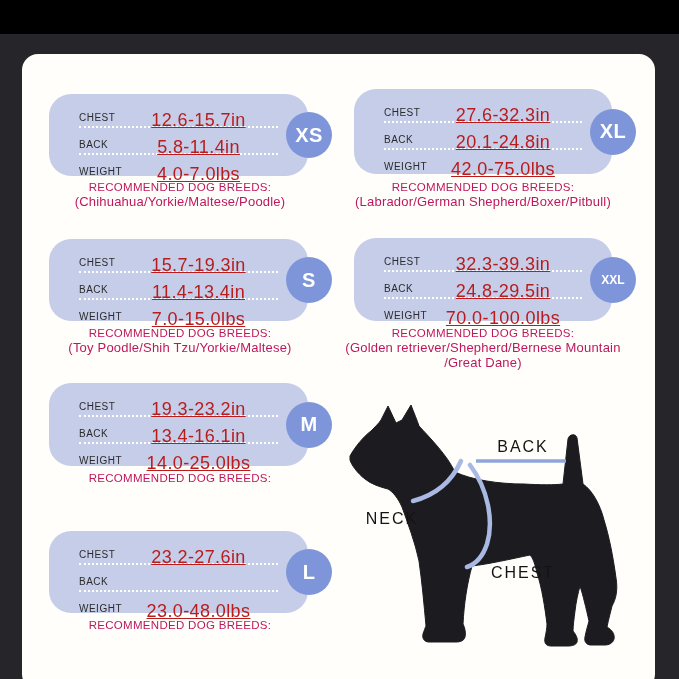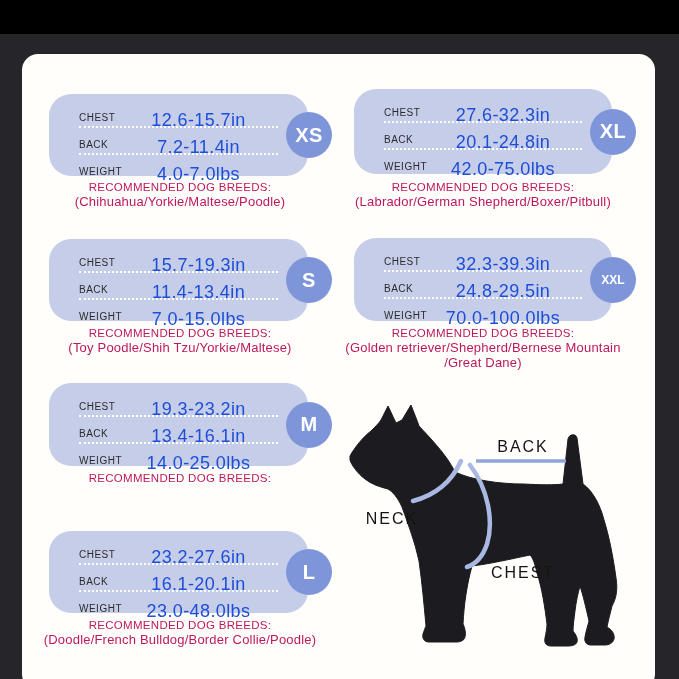--- a/index.html
+++ b/index.html
@@ -32,22 +32,22 @@
     display:flex;align-items:flex-end;height:25px;
     border-bottom:2px dotted #ffffff;
   }
   .lbl{
     width:58px;flex:0 0 58px;
     font-size:10px;letter-spacing:.5px;color:#2b2b2b;
     padding-bottom:3px;white-space:nowrap;
   }
   .val{
     flex:1;text-align:center;padding-right:18px;
-    font-size:18px;letter-spacing:.4px;color:#1d4ed8;
-    line-height:1;margin-bottom:-3px;white-space:nowrap;
+    font-size:18px;letter-spacing:.4px;color:#b91c1c;
+    line-height:1;margin-bottom:-3px;white-space:nowrap;text-decoration:underline;
   }
   .badge{
     position:absolute;right:-24px;top:50%;transform:translateY(-50%);
     width:46px;height:46px;border-radius:50%;
     background:var(--badge-background,#7e96d9);
     color:var(--badge-text,#ffffff);
     display:flex;align-items:center;justify-content:center;
     font-size:20px;font-weight:bold;letter-spacing:.5px;
   }
   .badge.small{font-size:12px;letter-spacing:0;}
@@ -81,21 +81,21 @@
 <div class="stage">
   <div class="panel">
 
     <section class="card pos-xs">
       <div class="row">
         <span class="lbl">CHEST</span>
         <span class="val">12.6-15.7in</span>
       </div>
       <div class="row">
         <span class="lbl">BACK</span>
-        <span class="val">7.2-11.4in</span>
+        <span class="val">5.8-11.4in</span>
       </div>
       <div class="row">
         <span class="lbl">WEIGHT</span>
         <span class="val">4.0-7.0lbs</span>
       </div>
       <div class="badge">XS</div>
     </section>
     <div class="breeds col-left b-xs">
       <div class="b-title">RECOMMENDED DOG BREEDS:</div>
       <div class="b-list">(Chihuahua/Yorkie/Maltese/Poodle)</div>
@@ -180,31 +180,29 @@
       <div class="b-title">RECOMMENDED DOG BREEDS:</div>
     </div>
 
     <section class="card pos-l">
       <div class="row">
         <span class="lbl">CHEST</span>
         <span class="val">23.2-27.6in</span>
       </div>
       <div class="row">
         <span class="lbl">BACK</span>
-        <span class="val">16.1-20.1in</span>
       </div>
       <div class="row">
         <span class="lbl">WEIGHT</span>
         <span class="val">23.0-48.0lbs</span>
       </div>
       <div class="badge">L</div>
     </section>
     <div class="breeds col-left b-l">
       <div class="b-title">RECOMMENDED DOG BREEDS:</div>
-      <div class="b-list">(Doodle/French Bulldog/Border Collie/Poodle)</div>
     </div>
 
     <svg class="dog-svg" viewBox="330 365 300 250" aria-hidden="true">
       <path class="dog-body" d="
         M 350 422
         C 355 413 363 403 371 397
         C 375 393 379 389 381 386
         L 388 372
         L 396 389
         L 402 386

